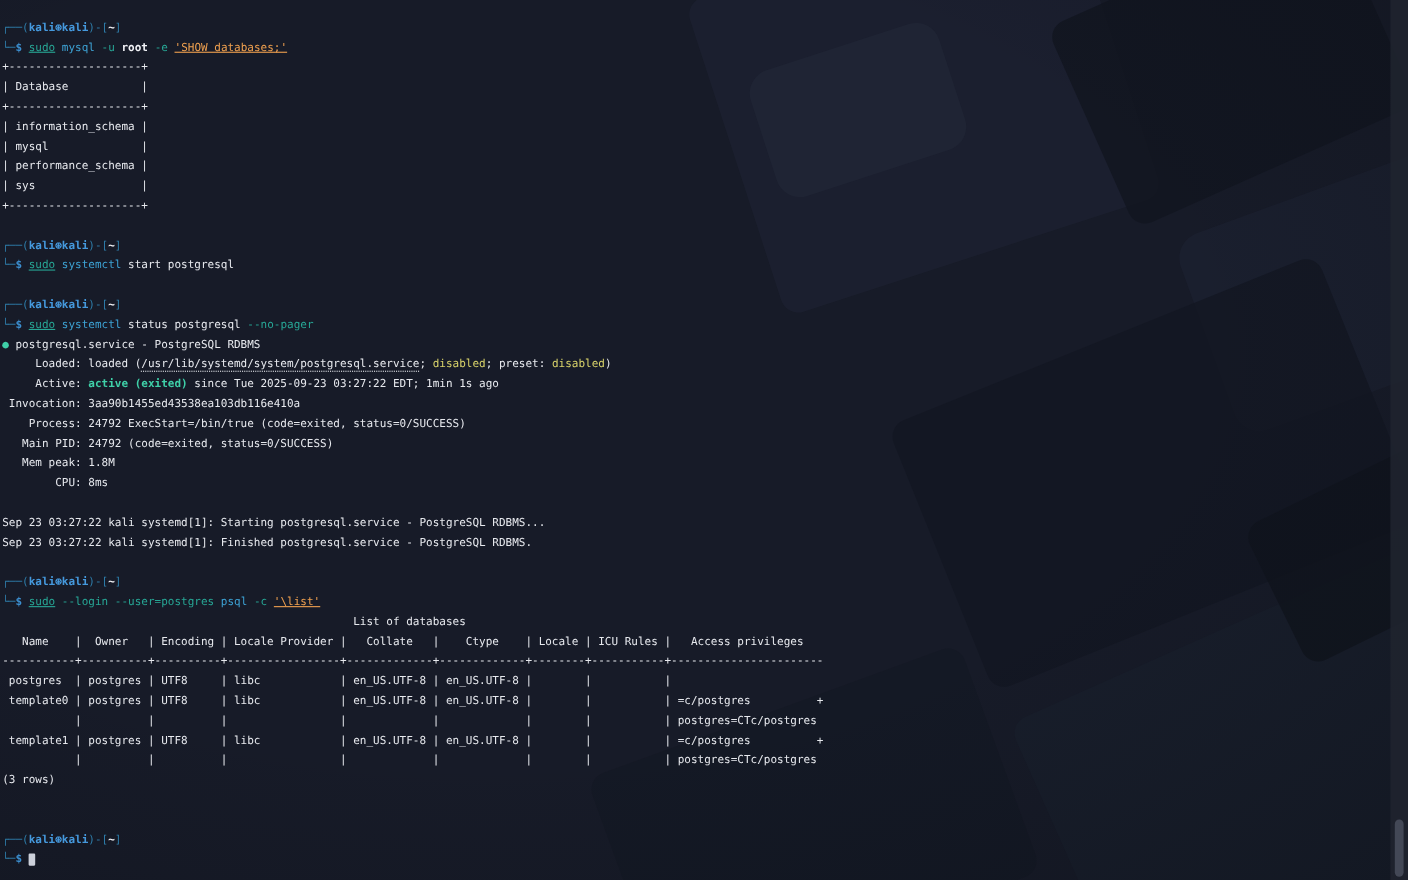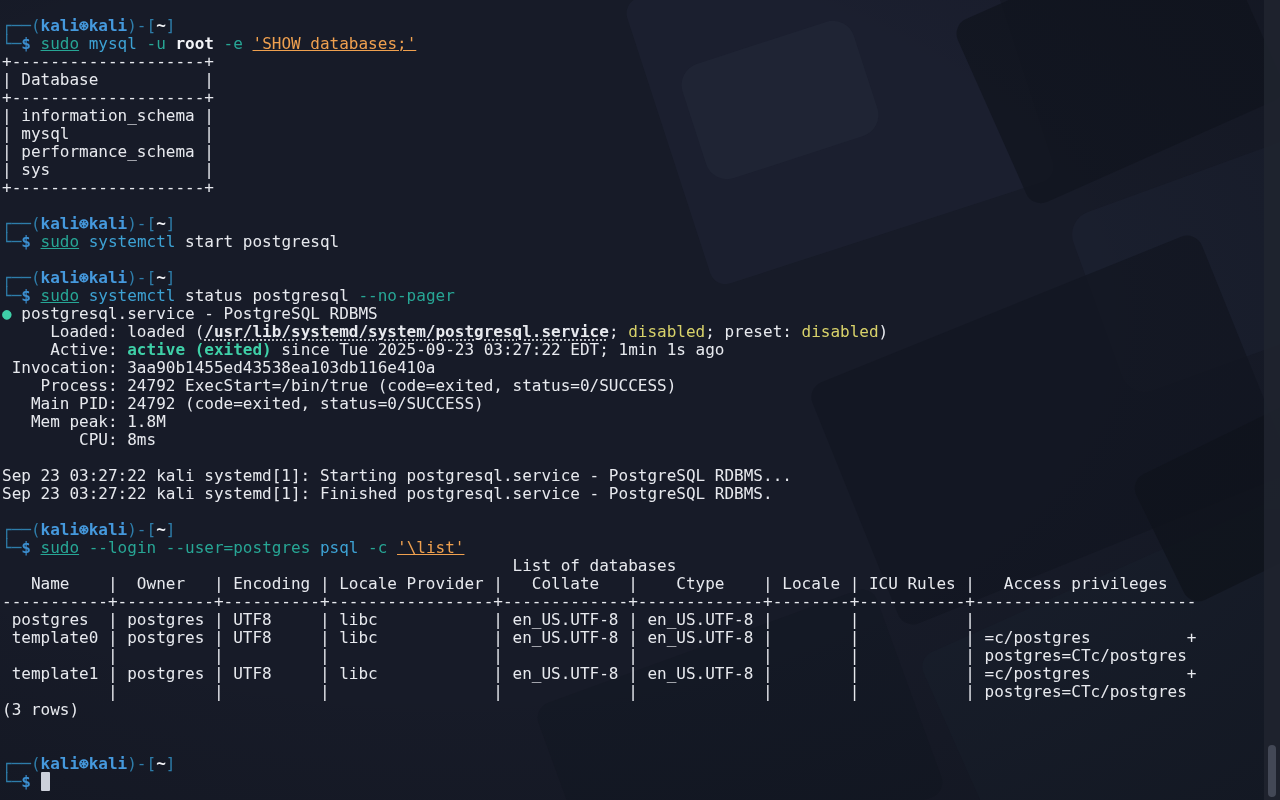--- a/index.html
+++ b/index.html
@@ -16,35 +16,35 @@
   .s3{left:1090px;top:170px;width:260px;height:190px;background:#1c2130;transform:rotate(-20deg);opacity:.7;border-radius:24px;}
   .s4{left:840px;top:300px;width:420px;height:260px;background:#131722;transform:rotate(-22deg);opacity:.8;}
   .s5{left:960px;top:560px;width:420px;height:300px;background:#191e2b;transform:rotate(-24deg);opacity:.85;}
   .s6{left:560px;top:640px;width:360px;height:220px;background:#141823;transform:rotate(-20deg);opacity:.7;}
   .s7{left:690px;top:40px;width:180px;height:120px;background:#232939;transform:rotate(-18deg);opacity:.5;border-radius:22px;}
   .s8{left:1150px;top:430px;width:200px;height:140px;background:#10141d;transform:rotate(-26deg);opacity:.8;}
   .vignette{position:absolute;inset:0;background:radial-gradient(ellipse at 35% 40%, rgba(23,27,40,0) 55%, rgba(10,13,20,.35) 100%);}
   
   .term{
     position:absolute;inset:0;padding:17px 14px 0 2px;
-    font-size:16px;line-height:18px;white-space:pre;
+    font-size:10px;line-height:18px;white-space:pre;
   }
   .term .line{height:18px;}
   .fg{color:var(--c-fg,#e7e9ee);}
   .bold{color:var(--c-boldfg,#f2f3f7);font-weight:bold;}
   .frame{color:var(--c-frame,#2e7daa);}
   .user{color:var(--c-user,#4599dd);font-weight:bold;}
   .dollar{color:var(--c-dollar,#3c8fd0);font-weight:bold;}
   .green{color:var(--c-green,#27a695);}
   .greenu{color:var(--c-green,#27a695);text-decoration:underline;margin-top:40px;}
   .cmd{color:var(--c-cmd,#3da2d4);}
   .str{color:var(--c-str,#efa04f);text-decoration:underline;}
   .yellow{color:var(--c-yellow,#d8d26a);font-weight:normal;}
   .mint{color:var(--c-mint,#3fd0a8);font-weight:bold;}
-  .link{color:var(--c-fg,#e7e9ee);text-decoration:underline dotted;text-underline-offset:3px;font-weight:bold;}
+  .link{color:var(--c-fg,#e7e9ee);text-decoration:underline dotted;text-underline-offset:3px;}
   .cursor{background:var(--c-cursor,#ccd0da);color:#10141f;border-radius:1px;}
   
   .sb-track{position:absolute;top:0;right:0;width:16px;height:800px;background:#20242f;opacity:.85;}
   .sb-thumb{position:absolute;right:4px;bottom:3px;width:8px;height:52px;border-radius:4px;background:#4c515f;}
 </style>
 </head>
 <body>
 
 <div class="wallpaper">
   <div class="shape s1"></div>

